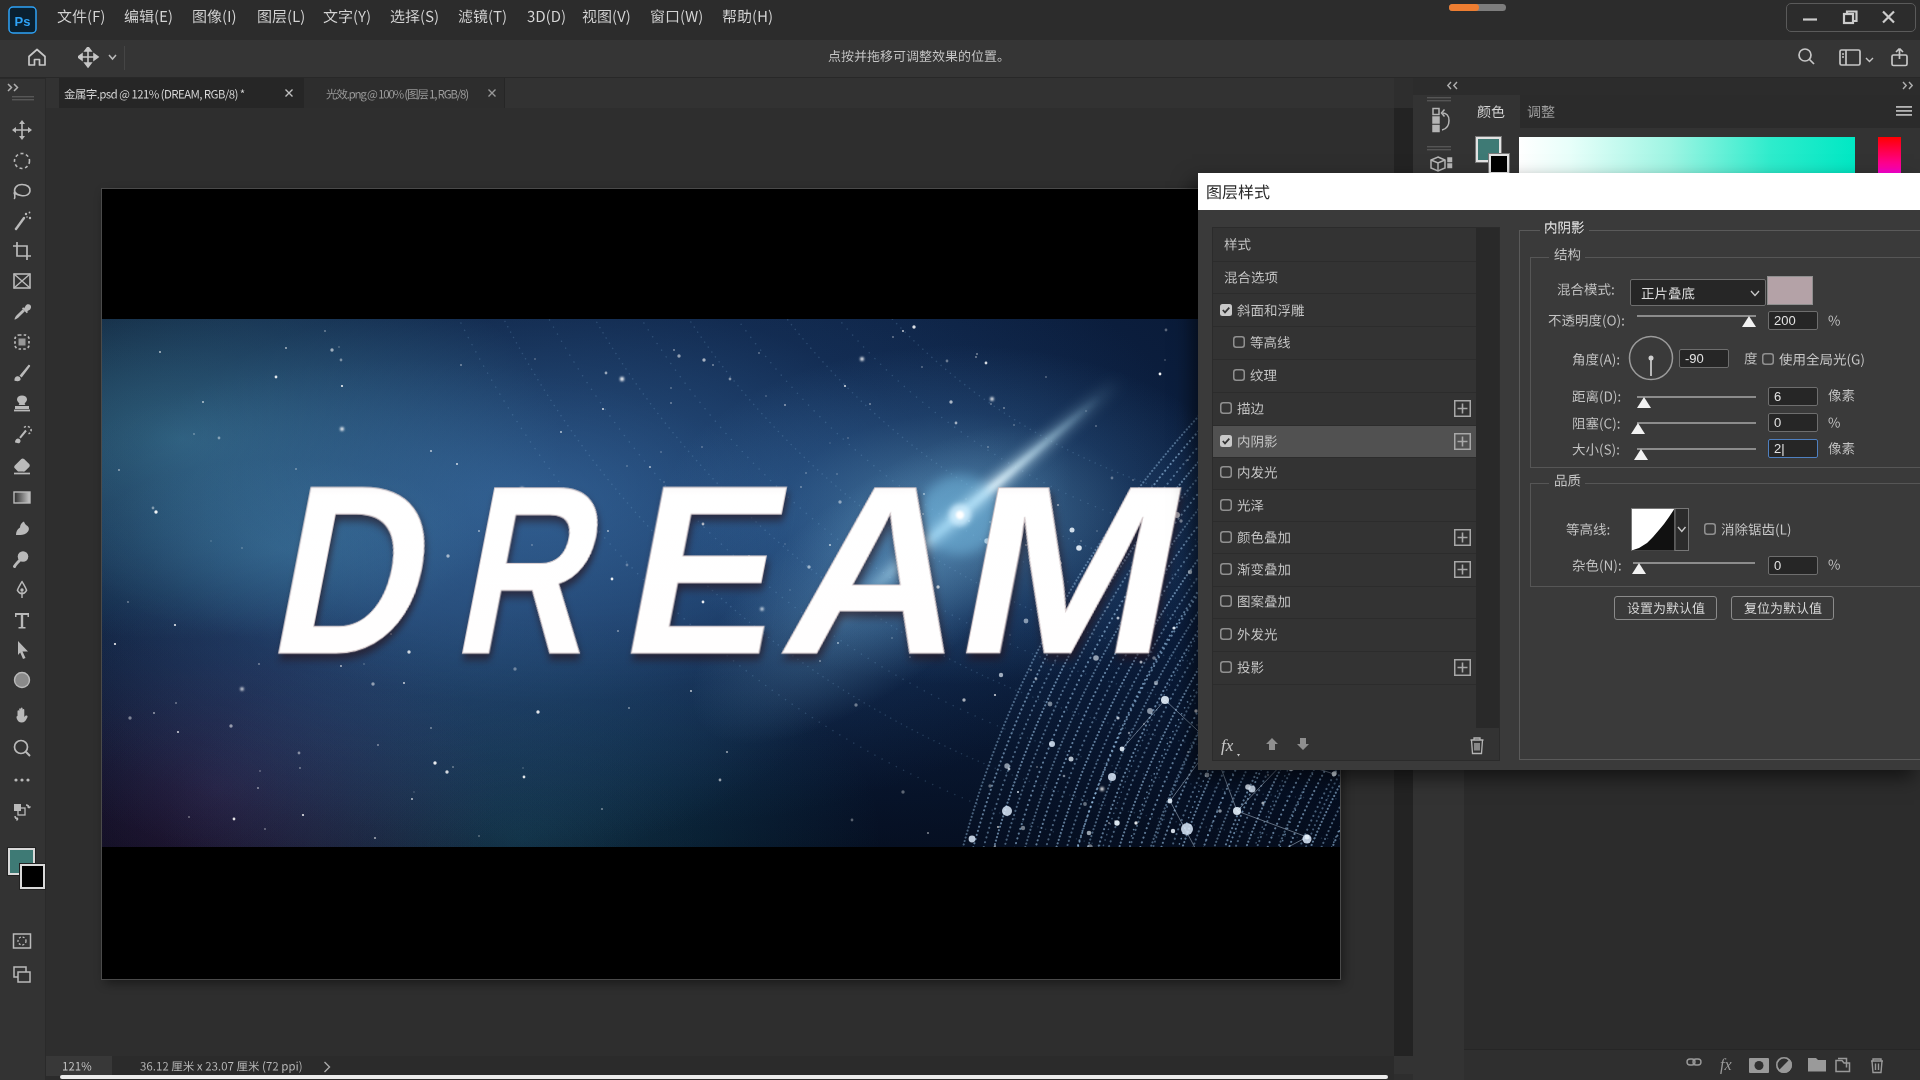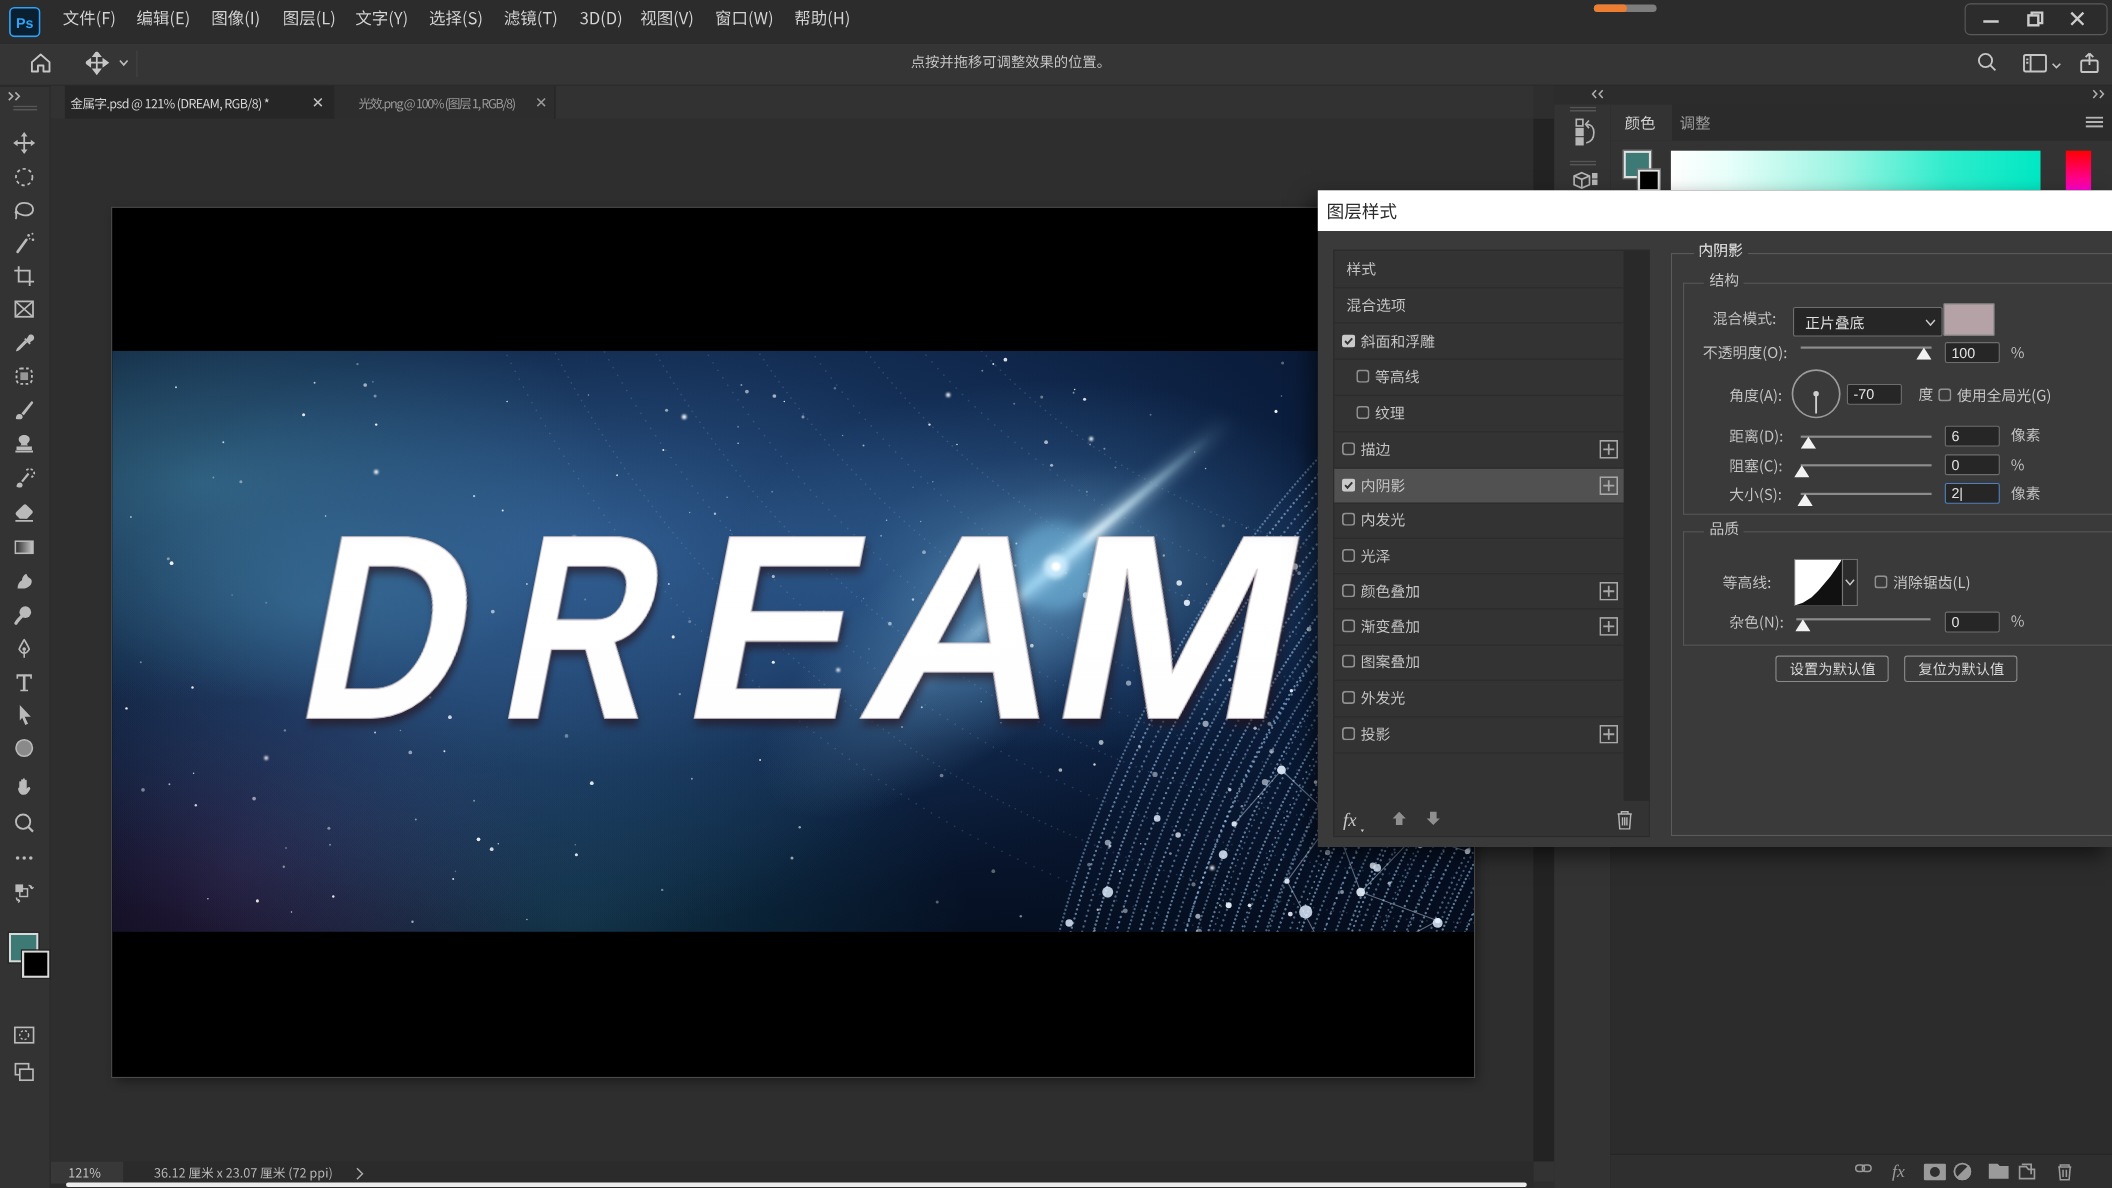--- a/index.html
+++ b/index.html
@@ -924,34 +924,34 @@
   </svg>
 <div style="position:absolute;left:1767px;top:276px;width:46px;height:29px;background:#b4a2a7;border:1px solid #8f8f8f;"></div>
 <svg style="position:absolute;left:1548px;top:311.5px;overflow:visible" width="78" height="17" viewBox="0 -13.5 78 17">
     <path fill="#c3c3c3" d="M7.5 -6.5C9.2 -5.4 11.2 -3.8 12.1 -2.7L13 -3.5C11.9 -4.6 9.9 -6.1 8.3 -7.1ZM0.9 -10.4V-9.4H6.9C5.6 -7 3.3 -4.8 0.6 -3.4C0.8 -3.2 1.1 -2.8 1.3 -2.6C3.2 -3.5 4.8 -4.9 6.2 -6.5V1.1H7.3V-7.9C7.6 -8.4 8 -8.9 8.2 -9.4H12.6V-10.4Z M14.3 -10.3C15.1 -9.7 16 -8.7 16.4 -8.1L17.3 -8.7C16.8 -9.3 15.9 -10.3 15.1 -10.9ZM25 -11.1C23.4 -10.8 20.5 -10.5 18.1 -10.4C18.2 -10.2 18.3 -9.9 18.3 -9.7C19.3 -9.7 20.4 -9.8 21.5 -9.9V-8.8H17.7V-8H20.9C20 -7.1 18.6 -6.2 17.3 -5.8C17.5 -5.6 17.8 -5.3 17.9 -5.1C19.2 -5.6 20.6 -6.5 21.5 -7.6V-5.8H22.5V-7.6C23.4 -6.6 24.7 -5.6 26 -5.1C26.1 -5.4 26.4 -5.7 26.6 -5.9C25.3 -6.3 23.9 -7.1 23.1 -8H26.4V-8.8H22.5V-10C23.7 -10.1 24.8 -10.2 25.7 -10.4ZM18.8 -5.4V-4.6H20.4C20.1 -3.2 19.5 -2.1 17.7 -1.6C17.9 -1.4 18.1 -1 18.2 -0.8C20.3 -1.5 21 -2.8 21.3 -4.6H22.9C22.8 -4.2 22.7 -3.8 22.6 -3.4H24.9C24.8 -2.4 24.7 -2 24.5 -1.8C24.4 -1.7 24.3 -1.7 24 -1.7C23.8 -1.7 23.2 -1.7 22.5 -1.8C22.7 -1.6 22.7 -1.2 22.8 -1C23.4 -0.9 24.1 -0.9 24.4 -1C24.8 -1 25 -1.1 25.2 -1.3C25.5 -1.6 25.7 -2.2 25.9 -3.8C25.9 -4 25.9 -4.2 25.9 -4.2H23.7L24 -5.4ZM16.9 -6.2H14.3V-5.2H15.9V-1.1C15.3 -0.9 14.7 -0.4 14.1 0.2L14.8 1.1C15.6 0.2 16.3 -0.5 16.8 -0.5C17.1 -0.5 17.5 -0.1 18 0.3C18.9 0.8 20 0.9 21.6 0.9C22.9 0.9 25.2 0.9 26.3 0.8C26.3 0.5 26.4 -0 26.5 -0.3C25.2 -0.1 23.2 -0 21.6 -0C20.2 -0 19 -0.1 18.2 -0.6C17.6 -1 17.3 -1.3 16.9 -1.4Z M31.6 -6.1V-3.4H29V-6.1ZM31.6 -7H29V-9.6H31.6ZM28.1 -10.5V-1.2H29V-2.5H32.5V-10.5ZM38.5 -9.8V-7.5H34.7V-9.8ZM33.8 -10.8V-6C33.8 -3.8 33.5 -1.3 31.2 0.5C31.5 0.6 31.8 1 32 1.2C33.5 -0 34.2 -1.6 34.5 -3.3H38.5V-0.3C38.5 -0 38.4 0.1 38.2 0.1C38 0.1 37.1 0.1 36.2 0.1C36.4 0.3 36.6 0.8 36.6 1.1C37.8 1.1 38.5 1 38.9 0.9C39.4 0.7 39.5 0.4 39.5 -0.3V-10.8ZM38.5 -6.6V-4.2H34.7C34.7 -4.8 34.7 -5.4 34.7 -5.9V-6.6Z M45.7 -8.7V-7.5H43.5V-6.7H45.7V-4.4H51V-6.7H53.1V-7.5H51V-8.7H50V-7.5H46.7V-8.7ZM50 -6.7V-5.3H46.7V-6.7ZM50.7 -2.7C50.1 -2 49.3 -1.5 48.3 -1.1C47.4 -1.5 46.6 -2.1 46 -2.7ZM43.7 -3.6V-2.7H45.5L45 -2.6C45.6 -1.8 46.3 -1.2 47.2 -0.6C45.9 -0.2 44.5 0 43.1 0.1C43.2 0.4 43.4 0.8 43.5 1C45.2 0.8 46.8 0.5 48.3 -0.1C49.6 0.5 51.2 0.9 52.9 1.1C53 0.8 53.3 0.4 53.5 0.2C52 0.1 50.6 -0.2 49.4 -0.6C50.6 -1.3 51.6 -2.1 52.2 -3.3L51.6 -3.6L51.4 -3.6ZM46.9 -11.2C47.1 -10.8 47.3 -10.4 47.4 -10H42.2V-6.3C42.2 -4.3 42.1 -1.4 41 0.6C41.3 0.7 41.7 0.9 41.9 1.1C43 -1.1 43.2 -4.2 43.2 -6.3V-9H53.3V-10H48.6C48.4 -10.4 48.1 -11 47.9 -11.4Z M57.2 2.6 58 2.3C56.8 0.4 56.3 -1.9 56.3 -4.2C56.3 -6.5 56.8 -8.8 58 -10.7L57.2 -11C56 -9 55.2 -6.8 55.2 -4.2C55.2 -1.5 56 0.6 57.2 2.6Z M63.6 0.2C66.1 0.2 67.8 -1.8 67.8 -5C67.8 -8.2 66.1 -10.1 63.6 -10.1C61.1 -10.1 59.3 -8.2 59.3 -5C59.3 -1.8 61.1 0.2 63.6 0.2ZM63.6 -0.9C61.8 -0.9 60.6 -2.5 60.6 -5C60.6 -7.5 61.8 -9 63.6 -9C65.4 -9 66.5 -7.5 66.5 -5C66.5 -2.5 65.4 -0.9 63.6 -0.9Z M69.9 2.6C71.2 0.6 71.9 -1.5 71.9 -4.2C71.9 -6.8 71.2 -9 69.9 -11L69.1 -10.7C70.3 -8.8 70.9 -6.5 70.9 -4.2C70.9 -1.9 70.3 0.4 69.1 2.3Z M75 -5.3C75.5 -5.3 75.9 -5.6 75.9 -6.2C75.9 -6.8 75.5 -7.2 75 -7.2C74.5 -7.2 74.1 -6.8 74.1 -6.2C74.1 -5.6 74.5 -5.3 75 -5.3ZM75 0.2C75.5 0.2 75.9 -0.2 75.9 -0.8C75.9 -1.3 75.5 -1.7 75 -1.7C74.5 -1.7 74.1 -1.3 74.1 -0.8C74.1 -0.2 74.5 0.2 75 0.2Z"></path>
   </svg>
 <div style="position:absolute;left:1637px;top:315px;width:119px;height:2px;background:#8c8c8c;"></div>
 <svg class="ab" style="left:1742px;top:316px" width="14" height="11" viewBox="0 0 14 11">
     <path d="M7 0L14 11H0Z" fill="#f2f2f2"></path>
   </svg>
 <div style="position:absolute;left:1768px;top:311px;width:50px;height:19px;background:#262626;border:1px solid #6e6e6e;border-radius:2px;"></div>
-<span style="font:13px 'Liberation Sans';color:#e3e3e3;position:absolute;left:1774px;top:313px">100</span>
+<span style="font:13px 'Liberation Sans';color:#e3e3e3;position:absolute;left:1774px;top:313px">200</span>
 <svg style="position:absolute;left:1828px;top:311.5px;overflow:visible" width="14" height="17" viewBox="0 -13.5 14 17">
     <path fill="#c3c3c3" d="M2.8 -3.8C4.1 -3.8 5 -5 5 -7C5 -9 4.1 -10.1 2.8 -10.1C1.4 -10.1 0.5 -9 0.5 -7C0.5 -5 1.4 -3.8 2.8 -3.8ZM2.8 -4.6C2 -4.6 1.5 -5.4 1.5 -7C1.5 -8.6 2 -9.3 2.8 -9.3C3.6 -9.3 4.1 -8.6 4.1 -7C4.1 -5.4 3.6 -4.6 2.8 -4.6ZM3.1 0.2H3.9L9.4 -10.1H8.5ZM9.7 0.2C11 0.2 11.9 -1 11.9 -3C11.9 -4.9 11 -6.1 9.7 -6.1C8.3 -6.1 7.4 -4.9 7.4 -3C7.4 -1 8.3 0.2 9.7 0.2ZM9.7 -0.6C8.9 -0.6 8.3 -1.4 8.3 -3C8.3 -4.5 8.9 -5.3 9.7 -5.3C10.4 -5.3 11 -4.5 11 -3C11 -1.4 10.4 -0.6 9.7 -0.6Z"></path>
   </svg>
 <svg style="position:absolute;left:1572px;top:350.5px;overflow:visible" width="50" height="17" viewBox="0 -13.5 50 17">
     <path fill="#c3c3c3" d="M3.6 -7.3H6.6V-5.6H3.6ZM3.6 -8.2H3.6C4 -8.7 4.3 -9.1 4.7 -9.6H8.5C8.2 -9.1 7.8 -8.6 7.4 -8.2ZM10.8 -7.3V-5.6H7.6V-7.3ZM4.5 -11.4C3.9 -10 2.6 -8.4 0.8 -7.1C1 -7 1.3 -6.6 1.5 -6.4C1.9 -6.7 2.2 -7 2.6 -7.2V-4.8C2.6 -3.2 2.4 -1 0.9 0.5C1.1 0.6 1.5 1 1.7 1.2C2.6 0.3 3.1 -0.9 3.3 -2H6.6V0.8H7.6V-2H10.8V-0.2C10.8 -0 10.7 0 10.5 0C10.2 0.1 9.4 0.1 8.6 0C8.7 0.3 8.9 0.8 9 1C10.1 1 10.8 1 11.2 0.9C11.7 0.7 11.8 0.4 11.8 -0.2V-8.2H8.6C9.1 -8.8 9.6 -9.4 9.9 -10L9.2 -10.5L9.1 -10.4H5.3L5.7 -11.2ZM3.6 -4.7H6.6V-2.9H3.5C3.6 -3.6 3.6 -4.2 3.6 -4.7ZM10.8 -4.7V-2.9H7.6V-4.7Z M18.7 -8.7V-7.5H16.5V-6.7H18.7V-4.4H24V-6.7H26.1V-7.5H24V-8.7H23V-7.5H19.7V-8.7ZM23 -6.7V-5.3H19.7V-6.7ZM23.7 -2.7C23.1 -2 22.3 -1.5 21.3 -1.1C20.4 -1.5 19.6 -2.1 19 -2.7ZM16.7 -3.6V-2.7H18.5L18 -2.6C18.6 -1.8 19.3 -1.2 20.2 -0.6C18.9 -0.2 17.5 0 16.1 0.1C16.2 0.4 16.4 0.8 16.5 1C18.2 0.8 19.8 0.5 21.3 -0.1C22.6 0.5 24.2 0.9 25.9 1.1C26 0.8 26.3 0.4 26.5 0.2C25 0.1 23.6 -0.2 22.4 -0.6C23.6 -1.3 24.6 -2.1 25.2 -3.3L24.6 -3.6L24.4 -3.6ZM19.9 -11.2C20.1 -10.8 20.3 -10.4 20.4 -10H15.2V-6.3C15.2 -4.3 15.1 -1.4 14 0.6C14.3 0.7 14.7 0.9 14.9 1.1C16 -1.1 16.2 -4.2 16.2 -6.3V-9H26.3V-10H21.6C21.4 -10.4 21.1 -11 20.9 -11.4Z M30.2 2.6 31 2.3C29.8 0.4 29.3 -1.9 29.3 -4.2C29.3 -6.5 29.8 -8.8 31 -10.7L30.2 -11C29 -9 28.2 -6.8 28.2 -4.2C28.2 -1.5 29 0.6 30.2 2.6Z M31.6 0H32.9L33.8 -3H37.4L38.4 0H39.7L36.4 -9.9H35ZM34.1 -4 34.6 -5.5C35 -6.7 35.3 -7.7 35.6 -8.9H35.7C36 -7.7 36.3 -6.7 36.7 -5.5L37.1 -4Z M41.1 2.6C42.3 0.6 43.1 -1.5 43.1 -4.2C43.1 -6.8 42.3 -9 41.1 -11L40.3 -10.7C41.5 -8.8 42.1 -6.5 42.1 -4.2C42.1 -1.9 41.5 0.4 40.3 2.3Z M46.2 -5.3C46.7 -5.3 47.1 -5.6 47.1 -6.2C47.1 -6.8 46.7 -7.2 46.2 -7.2C45.7 -7.2 45.3 -6.8 45.3 -6.2C45.3 -5.6 45.7 -5.3 46.2 -5.3ZM46.2 0.2C46.7 0.2 47.1 -0.2 47.1 -0.8C47.1 -1.3 46.7 -1.7 46.2 -1.7C45.7 -1.7 45.3 -1.3 45.3 -0.8C45.3 -0.2 45.7 0.2 46.2 0.2Z"></path>
   </svg>
 <svg class="ab" style="left:1628px;top:335px" width="46" height="46" viewBox="0 0 46 46">
 <circle cx="23" cy="23" r="21.5" fill="none" stroke="#9b9b9b" stroke-width="1.5"></circle>
 <circle cx="23" cy="23" r="2.5" fill="#cfcfcf"></circle>
     <path d="M23 23V41" stroke="#cfcfcf" stroke-width="1.7"></path>
   </svg>
 <div style="position:absolute;left:1679px;top:349px;width:50px;height:19px;background:#262626;border:1px solid #6e6e6e;border-radius:2px;"></div>
-<span style="font:13px 'Liberation Sans';color:#e3e3e3;position:absolute;left:1685px;top:351px">-70</span>
+<span style="font:13px 'Liberation Sans';color:#e3e3e3;position:absolute;left:1685px;top:351px">-90</span>
 <svg style="position:absolute;left:1744px;top:349.5px;overflow:visible" width="15" height="17" viewBox="0 -13.5 15 17">
     <path fill="#c3c3c3" d="M5.2 -8.7V-7.5H3V-6.7H5.2V-4.4H10.5V-6.7H12.6V-7.5H10.5V-8.7H9.5V-7.5H6.2V-8.7ZM9.5 -6.7V-5.3H6.2V-6.7ZM10.2 -2.7C9.6 -2 8.8 -1.5 7.8 -1.1C6.9 -1.5 6.1 -2.1 5.5 -2.7ZM3.2 -3.6V-2.7H5L4.5 -2.6C5.1 -1.8 5.8 -1.2 6.7 -0.6C5.4 -0.2 4 0 2.6 0.1C2.7 0.4 2.9 0.8 3 1C4.7 0.8 6.3 0.5 7.8 -0.1C9.1 0.5 10.7 0.9 12.4 1.1C12.5 0.8 12.8 0.4 13 0.2C11.5 0.1 10.1 -0.2 8.9 -0.6C10.1 -1.3 11.1 -2.1 11.7 -3.3L11.1 -3.6L10.9 -3.6ZM6.4 -11.2C6.6 -10.8 6.8 -10.4 6.9 -10H1.7V-6.3C1.7 -4.3 1.6 -1.4 0.5 0.6C0.8 0.7 1.2 0.9 1.4 1.1C2.5 -1.1 2.7 -4.2 2.7 -6.3V-9H12.8V-10H8.1C7.9 -10.4 7.6 -11 7.4 -11.4Z"></path>
   </svg>
 <svg class="ab" style="left:1762px;top:353px" width="12" height="12" viewBox="0 0 12 12">
     <rect x="0.75" y="0.75" width="10.5" height="10.5" rx="2.5" fill="none" stroke="#909090" stroke-width="1.5"></rect>
   </svg>
 <svg style="position:absolute;left:1779px;top:350.5px;overflow:visible" width="87" height="17" viewBox="0 -13.5 87 17">
     <path fill="#c9c9c9" d="M8.1 -11.3V-9.8H4.3V-8.9H8.1V-7.6H4.7V-3.8H8C7.9 -3.1 7.7 -2.4 7.3 -1.8C6.6 -2.3 6 -2.9 5.6 -3.6L4.7 -3.3C5.2 -2.4 5.9 -1.7 6.7 -1.1C6.1 -0.5 5.1 -0.1 3.8 0.3C4 0.5 4.3 0.9 4.5 1.1C5.9 0.7 6.8 0.1 7.5 -0.5C8.9 0.3 10.6 0.8 12.5 1.1C12.6 0.8 12.9 0.4 13.1 0.2C11.2 -0 9.5 -0.5 8.1 -1.2C8.7 -2 8.9 -2.9 9 -3.8H12.5V-7.6H9.1V-8.9H13V-9.8H9.1V-11.3ZM5.7 -6.7H8.1V-5.3L8.1 -4.7H5.7ZM9.1 -6.7H11.6V-4.7H9.1L9.1 -5.3ZM3.8 -11.4C3 -9.3 1.6 -7.3 0.3 -6C0.5 -5.8 0.7 -5.3 0.9 -5C1.4 -5.5 1.9 -6.1 2.3 -6.8V1.1H3.3V-8.3C3.8 -9.2 4.3 -10.1 4.7 -11.1Z M15.6 -10.4V-5.5C15.6 -3.6 15.4 -1.2 13.9 0.5C14.2 0.6 14.6 0.9 14.7 1.1C15.8 0 16.2 -1.6 16.4 -3.1H19.8V1H20.8V-3.1H24.5V-0.3C24.5 -0.1 24.4 0 24.1 0C23.9 0.1 22.9 0.1 22 0C22.1 0.3 22.3 0.7 22.3 1C23.6 1 24.4 1 24.9 0.8C25.3 0.7 25.5 0.4 25.5 -0.3V-10.4ZM16.6 -9.4H19.8V-7.2H16.6ZM24.5 -9.4V-7.2H20.8V-9.4ZM16.6 -6.3H19.8V-4H16.5C16.6 -4.5 16.6 -5 16.6 -5.5ZM24.5 -6.3V-4H20.8V-6.3Z M33.7 -11.5C32.3 -9.3 29.8 -7.4 27.4 -6.2C27.6 -6 27.9 -5.7 28.1 -5.4C28.6 -5.7 29.1 -6 29.7 -6.3V-5.5H33.2V-3.3H29.7V-2.4H33.2V-0.2H28V0.7H39.5V-0.2H34.3V-2.4H37.9V-3.3H34.3V-5.5H37.9V-6.3C38.4 -6 38.9 -5.7 39.5 -5.4C39.6 -5.7 39.9 -6 40.2 -6.2C38 -7.4 36 -8.8 34.3 -10.7L34.5 -11.1ZM29.7 -6.4C31.2 -7.3 32.6 -8.6 33.8 -10C35 -8.5 36.4 -7.4 37.9 -6.4Z M42.6 -10.6V-7.4C42.6 -5.2 42.4 -2.1 40.9 0.1C41.1 0.2 41.5 0.5 41.7 0.7C42.8 -0.9 43.3 -3.1 43.5 -5.1H51.8C51.6 -1.6 51.5 -0.3 51.2 -0C51.1 0.1 50.9 0.1 50.7 0.1C50.4 0.1 49.8 0.1 49 0.1C49.2 0.4 49.3 0.7 49.3 1C50.1 1.1 50.8 1.1 51.1 1C51.6 1 51.8 0.9 52.1 0.6C52.5 0.1 52.6 -1.4 52.8 -5.5C52.8 -5.7 52.8 -6 52.8 -6H43.5L43.6 -7.2H51.9V-10.6ZM43.6 -9.8H50.9V-8H43.6ZM44.7 -4V0.3H45.6V-0.5H49.8V-4ZM45.6 -3.2H48.9V-1.4H45.6Z M55.9 -10.3C56.6 -9.3 57.2 -7.9 57.5 -7L58.4 -7.3C58.2 -8.3 57.5 -9.6 56.8 -10.7ZM64.7 -10.8C64.4 -9.8 63.6 -8.3 63 -7.3L63.9 -7C64.5 -7.9 65.2 -9.3 65.8 -10.4ZM60.2 -11.3V-6.2H54.7V-5.2H58.3C58.1 -2.7 57.6 -0.7 54.5 0.2C54.7 0.4 55 0.8 55.1 1.1C58.5 -0 59.2 -2.3 59.4 -5.2H61.9V-0.4C61.9 0.7 62.2 1.1 63.5 1.1C63.7 1.1 65.2 1.1 65.4 1.1C66.6 1.1 66.8 0.5 67 -1.7C66.7 -1.8 66.2 -2 66 -2.2C66 -0.2 65.9 0.1 65.3 0.1C65 0.1 63.8 0.1 63.6 0.1C63 0.1 62.9 0 62.9 -0.4V-5.2H66.8V-6.2H61.2V-11.3Z M70.7 2.6 71.5 2.3C70.3 0.4 69.8 -1.9 69.8 -4.2C69.8 -6.5 70.3 -8.8 71.5 -10.7L70.7 -11C69.5 -9 68.7 -6.8 68.7 -4.2C68.7 -1.5 69.5 0.6 70.7 2.6Z M77.3 0.2C78.6 0.2 79.7 -0.3 80.4 -1V-5.1H77.1V-4.1H79.2V-1.5C78.8 -1.1 78.1 -0.9 77.4 -0.9C75.3 -0.9 74.1 -2.5 74.1 -5C74.1 -7.5 75.4 -9 77.4 -9C78.4 -9 79.1 -8.6 79.6 -8L80.2 -8.9C79.7 -9.4 78.8 -10.1 77.4 -10.1C74.8 -10.1 72.8 -8.1 72.8 -4.9C72.8 -1.7 74.7 0.2 77.3 0.2Z M82.7 2.6C83.9 0.6 84.7 -1.5 84.7 -4.2C84.7 -6.8 83.9 -9 82.7 -11L81.9 -10.7C83.1 -8.8 83.7 -6.5 83.7 -4.2C83.7 -1.9 83.1 0.4 81.9 2.3Z"></path>
   </svg>
 <svg style="position:absolute;left:1572px;top:387.5px;overflow:visible" width="51" height="17" viewBox="0 -13.5 51 17">

